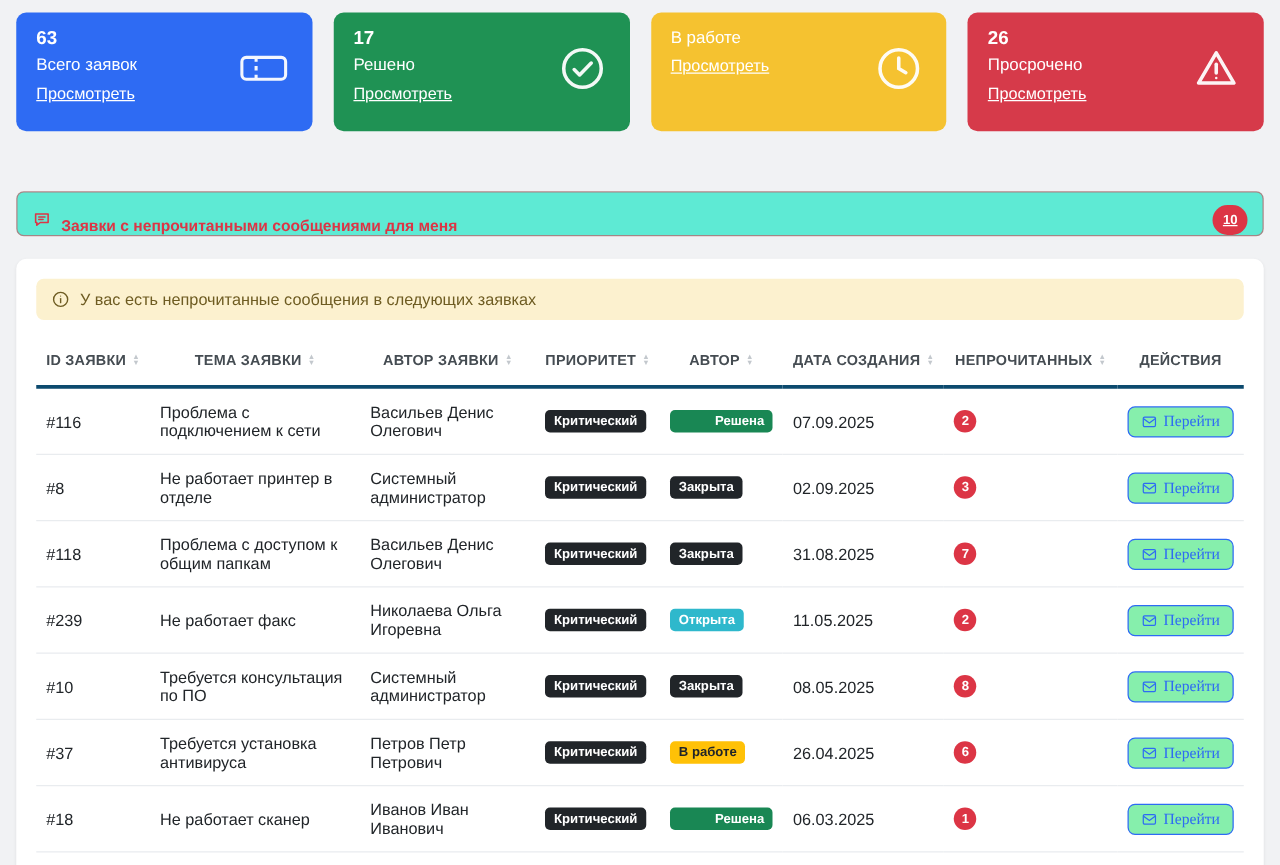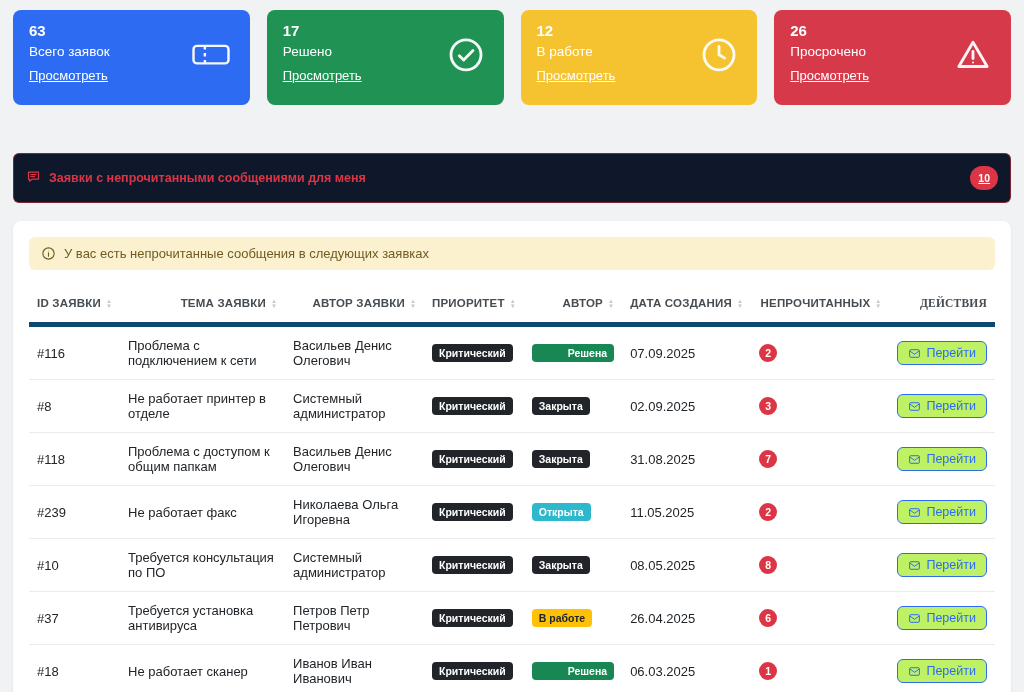--- a/index.html
+++ b/index.html
@@ -22,22 +22,22 @@
   .card-yellow { background: var(--stat-yellow, #f5c230); }
   .card-red    { background: var(--stat-red,    #d63a4a); }
   .stat-value { font-size: 15px; font-weight: 700; margin-bottom: 5px; }
   .stat-label { font-size: 13.5px; margin-bottom: 7px; }
   .stat-link  { font-size: 13px; color: #fff; text-decoration: underline; cursor: pointer; }
   .stat-icon  { position: absolute; right: 18px; top: 50%; transform: translateY(-58%); opacity: .95; }
   .stat-icon svg { display: block; }
 
   
   .unread-panel {
-    margin-top: 48px; height: 50px; display: flex; align-items: center; gap: 8px;
-    background: #0f172a; border: 1px solid rgba(220,53,69,.55); border-radius: 6px;
+    margin-top: 48px; height: 36px; display: flex; align-items: flex-end; gap: 8px;
+    background: #5eead4; border: 1px solid rgba(220,53,69,.55); border-radius: 6px;
     padding: 0 12px; cursor: pointer;
   }
   .unread-title { color: var(--badge-high, #dc3545); font-size: 12.5px; font-weight: 700; }
   .unread-count {
     margin-left: auto; background: var(--unread-badge, #dc3545); color: #fff;
     font-size: 10.5px; font-weight: 700; padding: 6px 8px; border-radius: 50rem; text-decoration: underline;
   }
 
   
   .table-card {
@@ -46,28 +46,28 @@
   }
   .alert {
     display: flex; align-items: center; gap: 8px;
     background: #fcf1cf; color: #6e5c22; border-radius: 6px;
     padding: 9px 12px; font-size: 13px; margin-bottom: 14px;
   }
   .alert svg { flex: 0 0 auto; }
 
   table { width: 100%; border-collapse: collapse; font-size: 13px; }
   th {
-    text-align: right; padding: 13px 8px; font-size: 11.5px; font-weight: 700;
-    color: #454c52; letter-spacing: .2px; border-bottom: 5px solid #0c4a6e;
+    text-align: center; padding: 13px 8px; font-size: 11.5px; font-weight: 700;
+    color: #454c52; letter-spacing: .2px; border-bottom: 3px solid #0c4a6e;
     white-space: nowrap; cursor: pointer;
   }
   td { padding: 11px 8px; border-bottom: 1px solid #e9ecef; vertical-align: middle; }
   .col-id { width: 80px; } .col-subject { width: 228px; } .col-author { width: 162px; }
   .col-priority { width: 95px; } .col-status { width: 64px; } .col-date { width: 117px; }
-  .col-unread { width: 140px; } .col-actions { width: 84px; font-family: Liberation Serif, serif; }
+  .col-unread { width: 140px; } .col-actions { width: 84px; }
   .sort { display: inline-flex; flex-direction: column; margin-left: 5px; vertical-align: middle; color: #c3c8cd; }
   .sort span { font-size: 6px; line-height: 5px; }
 
   .badge {
     display: inline-block; padding: 3px 7px; border-radius: 4px;
     font-size: 10.5px; font-weight: 700; color: #fff; white-space: nowrap;
   }
   .p-critical { background: var(--badge-critical, #212529); }
   .s-solved   { background: var(--status-solved, #198754); padding-left: 36px; }
   .s-closed   { background: var(--status-closed, #212529); }
@@ -75,23 +75,23 @@
   .s-inwork   { background: var(--status-inwork, #ffc107); color: #212529; }
 
   .unread-badge {
     display: inline-block; min-width: 18px; text-align: center;
     background: var(--unread-badge, #dc3545); color: #fff;
     font-size: 10.5px; font-weight: 700; padding: 3px 6px; border-radius: 50rem;
   }
 
   .go-btn {
     display: inline-flex; align-items: center; gap: 5px;
-    background: #bef264; border: 1px solid var(--stat-blue, #2e6bf3);
+    background: #86efac; border: 1px solid var(--stat-blue, #2e6bf3);
     color: var(--stat-blue, #2e6bf3); border-radius: 6px;
-    padding: 4px 10px; font-size: 12.5px; font-family: Liberation Sans, sans-serif; cursor: pointer;
+    padding: 4px 10px; font-size: 12.5px; font-family: Liberation Serif, serif; cursor: pointer;
   }
   .go-btn svg { display: block; }
 </style>
 </head>
 <body>
 
 <div class="page">
 
   <div class="stats-row">
 
@@ -113,21 +113,20 @@
       <a class="stat-link">Просмотреть</a>
       <span class="stat-icon">
         <svg width="40" height="40" viewBox="0 0 24 24" fill="none" stroke="#fff" stroke-width="1.7">
           <circle cx="12" cy="12" r="9"></circle>
           <path d="M8 12.5 l2.6 2.6 L16.2 9.4" stroke-linecap="round" stroke-linejoin="round"></path>
         </svg>
       </span>
     </div>
 
     <div class="stat-card card-yellow">
-      <div class="stat-value">12</div>
       <div class="stat-label">В работе</div>
       <a class="stat-link">Просмотреть</a>
       <span class="stat-icon">
         <svg width="40" height="40" viewBox="0 0 24 24" fill="none" stroke="#fff" stroke-width="1.7">
           <circle cx="12" cy="12" r="9"></circle>
           <path d="M12 7 v5 l3.4 2" stroke-linecap="round"></path>
         </svg>
       </span>
     </div>
 

